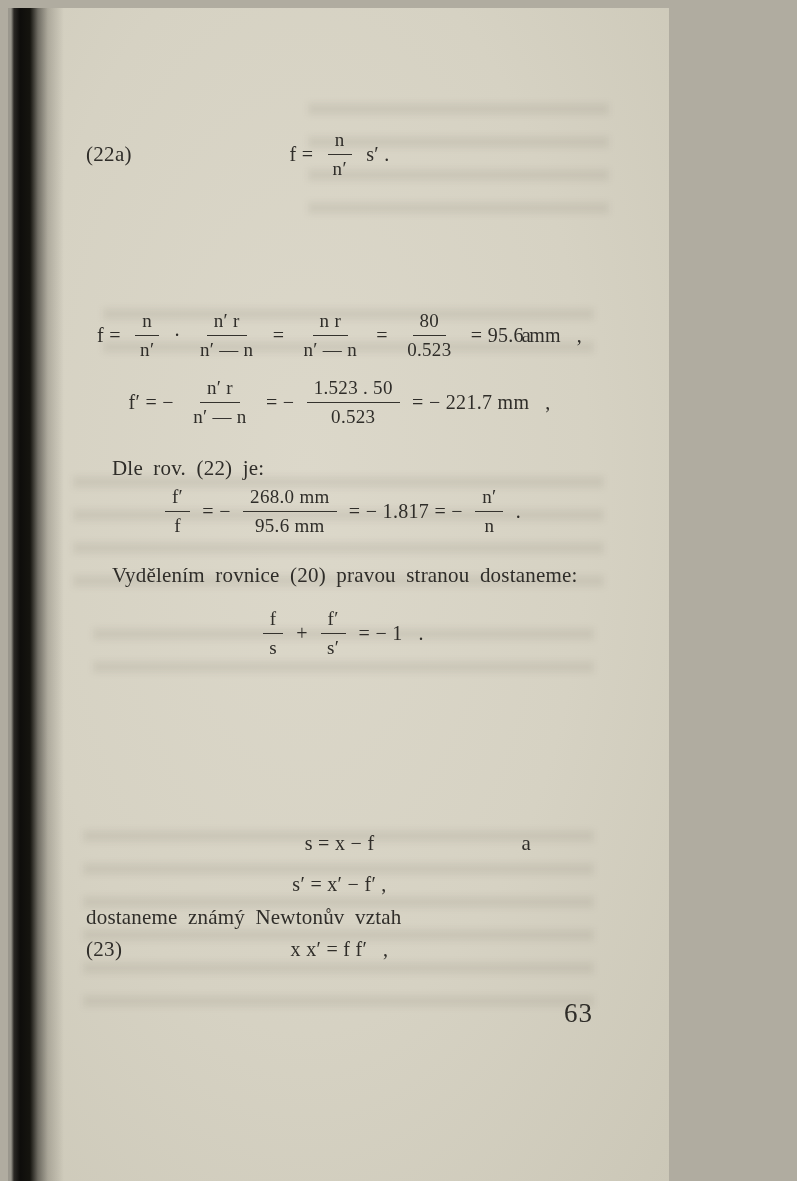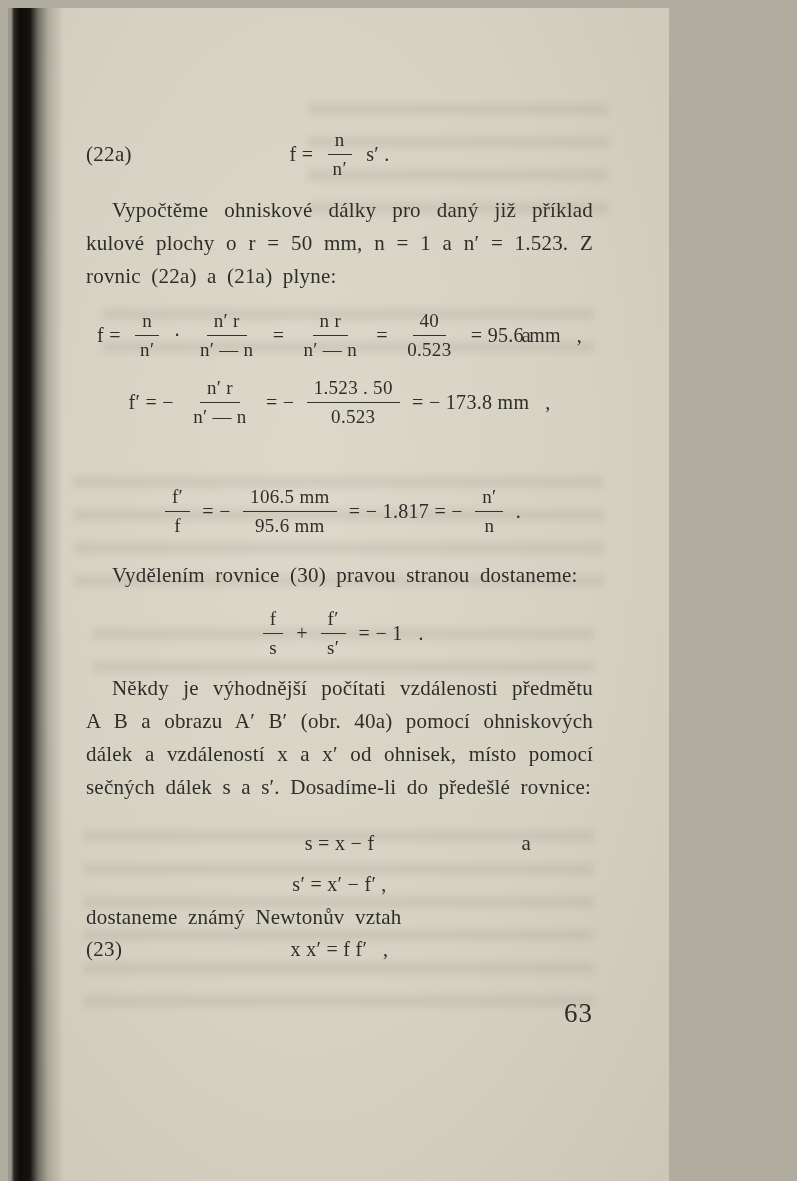--- a/index.html
+++ b/index.html
@@ -130,104 +130,103 @@
     <span class="eq">
         <span class="tok">f = </span>
         <span class="frac">
           <span class="num">n</span>
           <span class="den">n′</span>
         </span>
         <span class="tok"> s′ .</span>
       </span>
   </div>
 
-  <p class="para indent" style="top:186px;">Vypočtěme ohniskové dálky pro daný již příklad kulové plochy o r = 50 mm, n = 1 a n′ = 1.523. Z rovnic (22a) a (21a) plyne:</p>
 
   <div class="eq-row" style="top:295px; height:64px;">
     <span class="eq">
         <span class="tok">f = </span>
         <span class="frac">
           <span class="num">n</span>
           <span class="den">n′</span>
         </span>
         <span class="tok"> · </span>
         <span class="frac">
           <span class="num">n′ r</span>
           <span class="den">n′ — n</span>
         </span>
         <span class="tok"> = </span>
         <span class="frac">
           <span class="num">n r</span>
           <span class="den">n′ — n</span>
         </span>
         <span class="tok"> = </span>
         <span class="frac">
-          <span class="num">40</span>
+          <span class="num">80</span>
           <span class="den">0.523</span>
         </span>
         <span class="tok"> = 95.6 mm   ,</span>
       </span>
     <span class="eq-side">a</span>
   </div>
 
   <div class="eq-row" style="top:362px; height:64px;">
     <span class="eq">
         <span class="tok">f′ = − </span>
         <span class="frac">
           <span class="num">n′ r</span>
           <span class="den">n′ — n</span>
         </span>
         <span class="tok"> = − </span>
         <span class="frac">
           <span class="num">1.523 . 50</span>
           <span class="den">0.523</span>
         </span>
-        <span class="tok"> = − 173.8 mm   ,</span>
-      </span>
-  </div>
-
+        <span class="tok"> = − 221.7 mm   ,</span>
+      </span>
+  </div>
+
+  <p class="para indent" style="top:444px;">Dle rov. (22) je:</p>
 
   <div class="eq-row" style="top:471px; height:64px;">
     <span class="eq">
         <span class="frac">
           <span class="num">f′</span>
           <span class="den">f</span>
         </span>
         <span class="tok"> = − </span>
         <span class="frac">
-          <span class="num">106.5 mm</span>
+          <span class="num">268.0 mm</span>
           <span class="den">95.6 mm</span>
         </span>
         <span class="tok"> = − 1.817 = − </span>
         <span class="frac">
           <span class="num">n′</span>
           <span class="den">n</span>
         </span>
         <span class="tok"> .</span>
       </span>
   </div>
 
-  <p class="para indent" style="top:551px;">Vydělením rovnice (30) pravou stranou dostaneme:</p>
+  <p class="para indent" style="top:551px;">Vydělením rovnice (20) pravou stranou dostaneme:</p>
 
   <div class="eq-row" style="top:593px; height:64px;">
     <span class="eq">
         <span class="frac">
           <span class="num">f</span>
           <span class="den">s</span>
         </span>
         <span class="tok"> + </span>
         <span class="frac">
           <span class="num">f′</span>
           <span class="den">s′</span>
         </span>
         <span class="tok"> = − 1   .</span>
       </span>
   </div>
 
-  <p class="para indent" style="top:664px;">Někdy je výhodnější počítati vzdálenosti předmětu A B a obrazu A′ B′ (obr. 40a) pomocí ohniskových dálek a vzdáleností x a x′ od ohnisek, místo pomocí sečných dálek s a s′. Dosadíme-li do předešlé rovnice:</p>
 
   <div class="eq-row" style="top:815px; height:40px;">
     <span class="eq">
         <span class="tok">s = x − f</span>
       </span>
     <span class="eq-side">a</span>
   </div>
 
   <div class="eq-row" style="top:848px; height:40px;align-items:flex-end;">
     <span class="eq">

